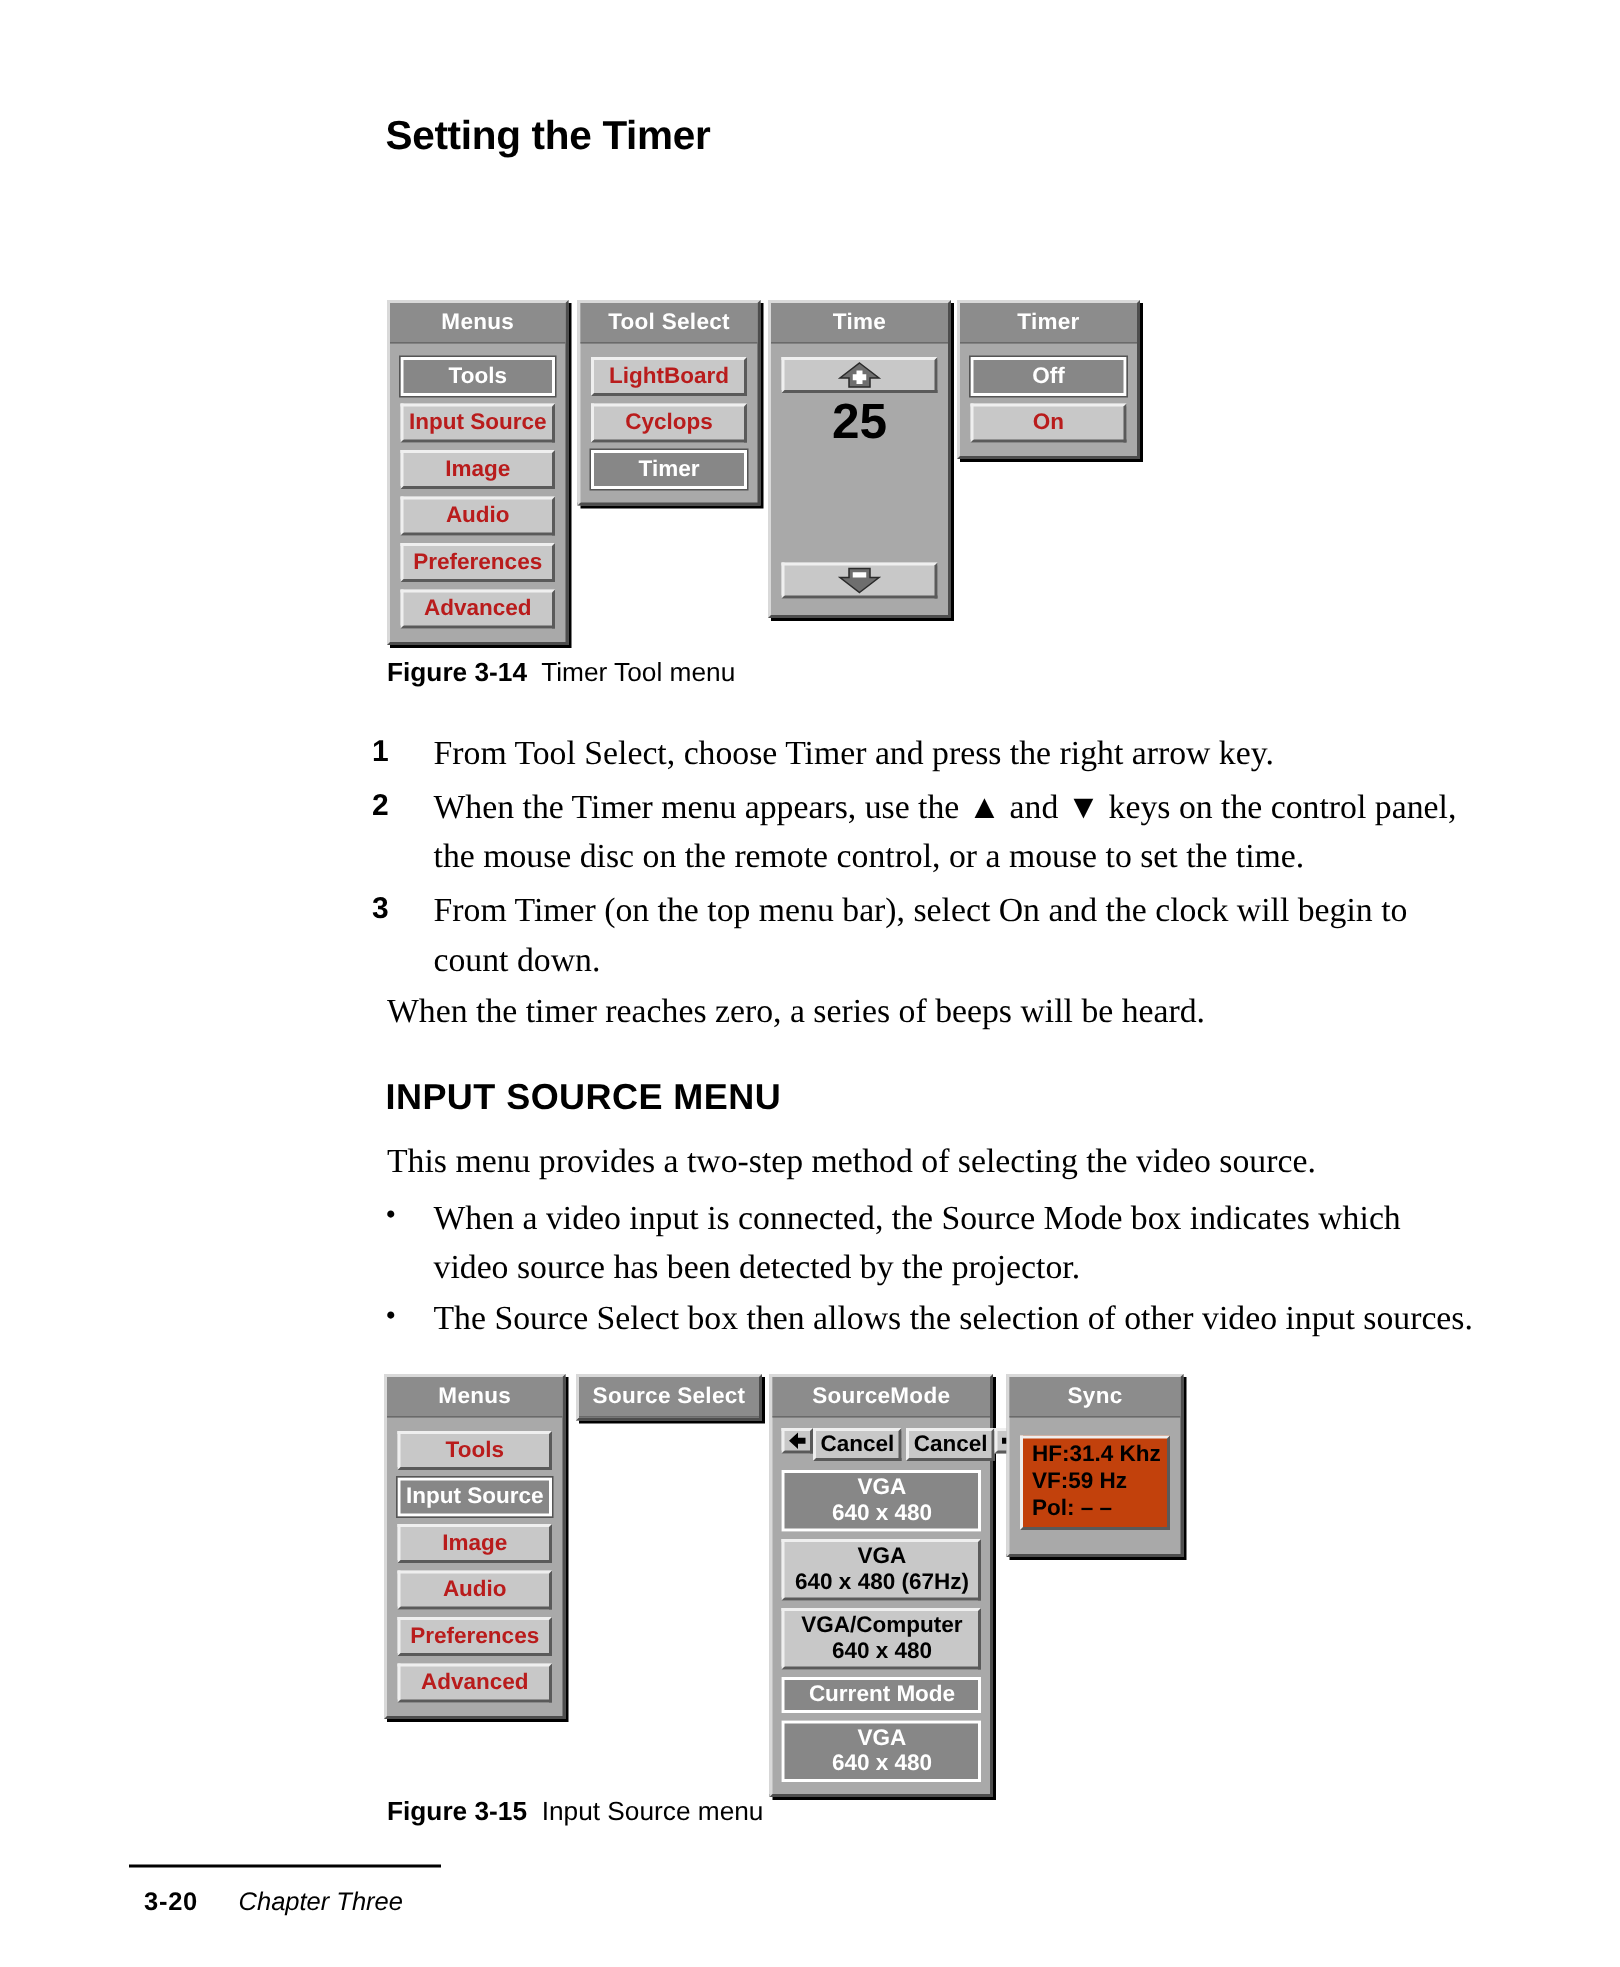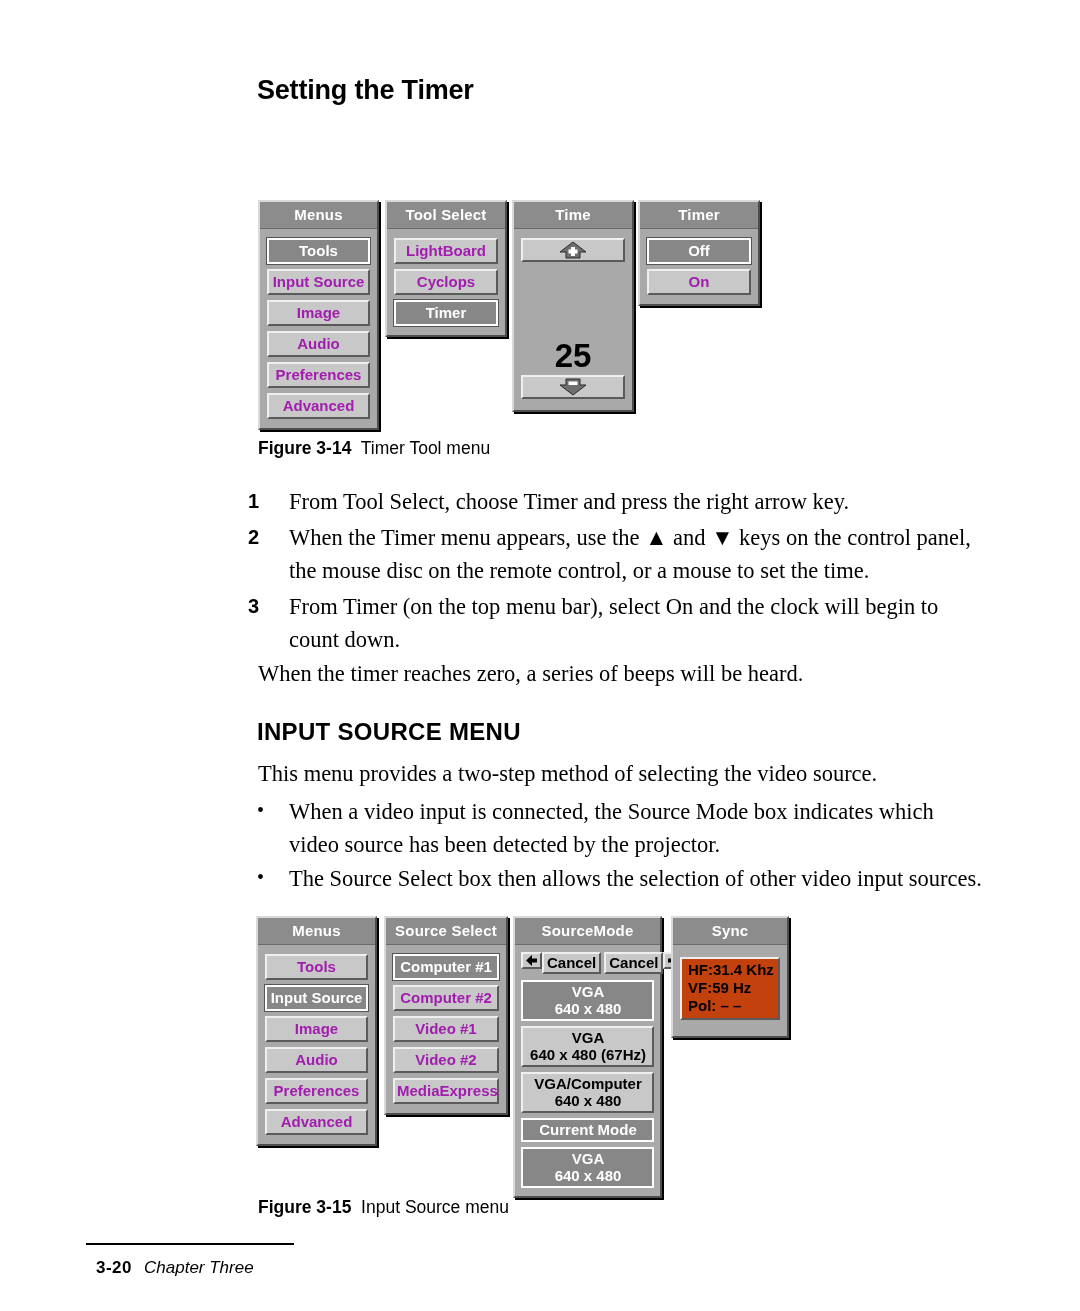--- a/index.html
+++ b/index.html
@@ -67,21 +67,21 @@
     left:86px; top:1243px; width:208px; height:2px;
     background:#000;
   }
   .footer {
     position:absolute;
     left:96px; top:1258px;
     font-family:"Liberation Sans", sans-serif;
     font-size:17px;
   }
   .footer .pg { font-weight:bold; letter-spacing:0.5px; }
-  .footer .ch { font-style:italic; margin-left:12px; }
+  .footer .ch { font-style:italic; margin-left:27px; }
 
   
   .osd-panel {
     position:absolute;
     background:#a9a9a9;
     border-top:2px solid #d9d9d9;
     border-left:2px solid #d9d9d9;
     border-right:2px solid #4d4d4d;
     border-bottom:2px solid #4d4d4d;
     box-shadow:2px 2px 0 #000;
@@ -101,21 +101,21 @@
   .osd-body { padding:9px 7px 9px 7px; }
   .osd-body.tight { padding:7px 6px 8px 6px; }
 
   .osd-btn {
     display:block;
     width:100%;
     font-family:"Liberation Sans", sans-serif;
     font-weight:bold;
     font-size:15px;
     text-align:center;
-    color:#a21caf;
+    color:#b91c1c;
     background:#c8c8c8;
     border-top:2px solid #efefef;
     border-left:2px solid #efefef;
     border-right:2px solid #5a5a5a;
     border-bottom:2px solid #5a5a5a;
     padding:1px 2px 2px 2px;
     margin-bottom:5px;
     line-height:19px;
     white-space:nowrap;
   }
@@ -249,21 +249,21 @@
     <div class="osd-panel" style="left:512px; top:200px; width:122px; height:212px;">
       <div class="osd-title">Time</div>
       <div class="osd-body" style="height:179px; display:flex; flex-direction:column;">
         <div class="spin-btn">
           <svg width="44" height="18" viewBox="0 0 44 18">
             <polygon points="22,1 35,11 29,11 29,17 15,17 15,11 9,11" fill="#6e6e6e" stroke="#2a2a2a" stroke-width="1"></polygon>
             <rect x="20" y="6" width="4" height="9" fill="#ffffff"></rect>
             <rect x="17.5" y="8.5" width="9" height="4" fill="#ffffff"></rect>
           </svg>
         </div>
-        <div style="flex:1; display:flex; align-items:flex-end; justify-content:center;">
+        <div style="flex:1; display:flex; align-items:flex-start; justify-content:center;">
           <div class="time-value">25</div>
         </div>
         <div class="spin-btn">
           <svg width="44" height="18" viewBox="0 0 44 18">
             <polygon points="22,17 35,7 29,7 29,1 15,1 15,7 9,7" fill="#6e6e6e" stroke="#2a2a2a" stroke-width="1"></polygon>
             <rect x="17.5" y="3.5" width="9" height="3.5" fill="#ffffff"></rect>
           </svg>
         </div>
       </div>
     </div>
@@ -317,27 +317,20 @@
         <div class="osd-btn sel">Input Source</div>
         <div class="osd-btn">Image</div>
         <div class="osd-btn">Audio</div>
         <div class="osd-btn">Preferences</div>
         <div class="osd-btn">Advanced</div>
       </div>
     </div>
 
     <div class="osd-panel" style="left:384px; top:916px; width:124px;">
       <div class="osd-title">Source Select</div>
-      <div class="osd-body">
-        <div class="osd-btn sel">Computer #1</div>
-        <div class="osd-btn">Computer #2</div>
-        <div class="osd-btn">Video #1</div>
-        <div class="osd-btn">Video #2</div>
-        <div class="osd-btn">MediaExpress</div>
-      </div>
     </div>
 
     <div class="osd-panel" style="left:513px; top:916px; width:149px;">
       <div class="osd-title">SourceMode</div>
       <div class="osd-body tight">
 
         <div class="cs-row">
           <div class="cs-cell cs-arrow">
             <svg width="13" height="13" viewBox="0 0 13 13">
               <polygon points="1,6.5 7,1 7,4.5 12,4.5 12,8.5 7,8.5 7,12" fill="#000"></polygon>

